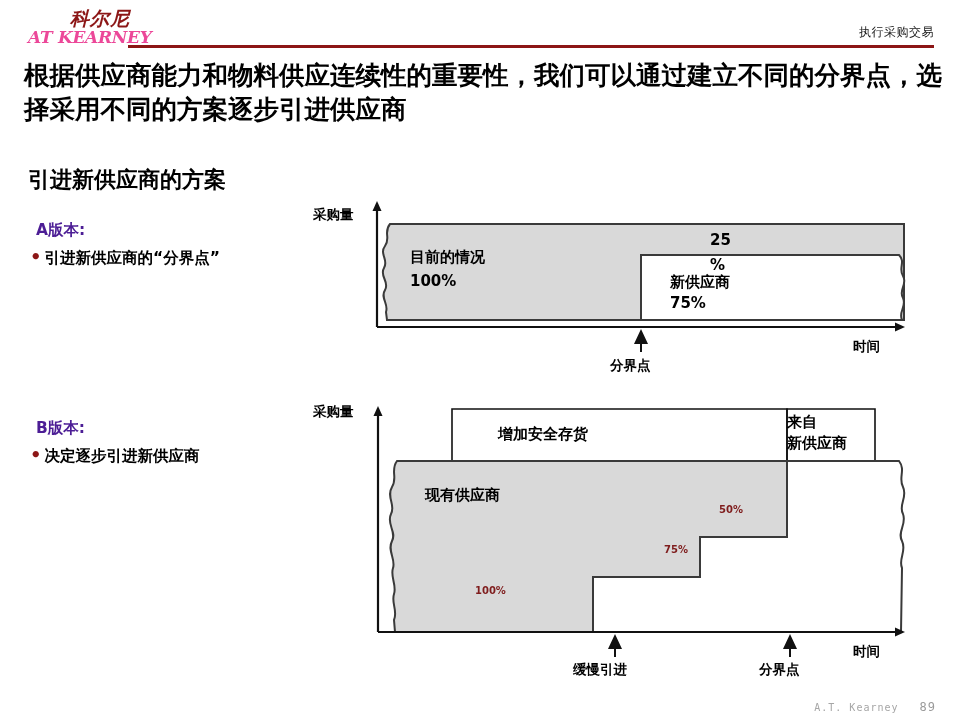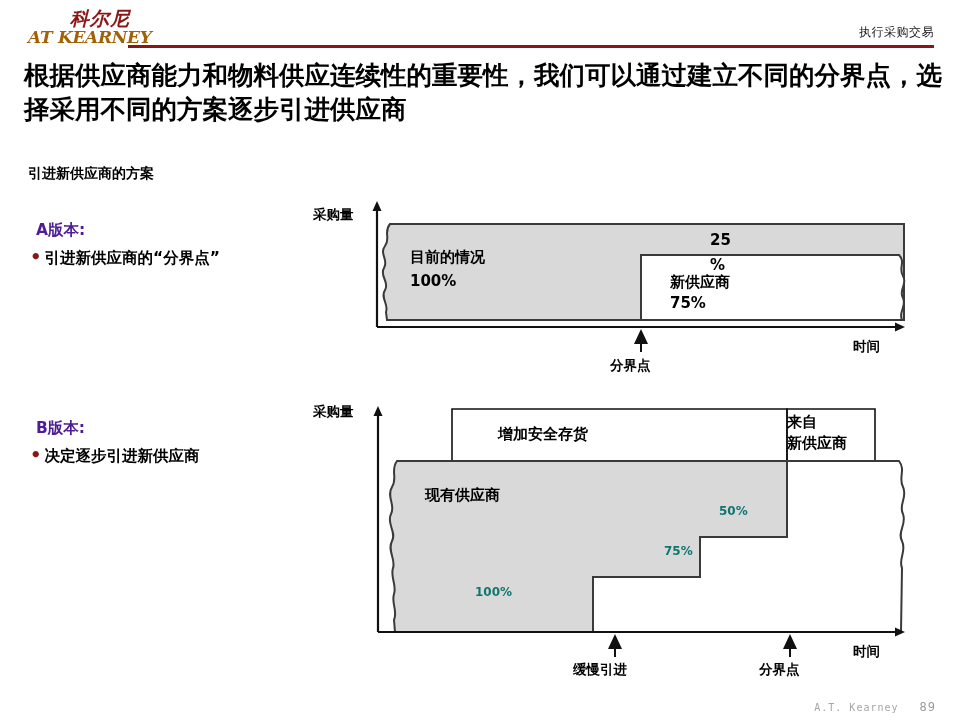--- a/index.html
+++ b/index.html
@@ -17,40 +17,40 @@
   .logo-cn{
     position:absolute;left:42px;top:0px;
     font-family:"DejaVu Serif","Liberation Serif",serif;
     font-weight:bold;font-style:italic;font-size:19px;
     color:#8c1616;letter-spacing:1px;line-height:20px;
   }
   .logo-en{
     position:absolute;left:0px;top:20px;
     font-family:"DejaVu Serif","Liberation Serif",serif;
     font-weight:bold;font-style:italic;font-size:17px;
-    color:#a16207;letter-spacing:-0.3px;line-height:18px;
+    color:#ec4899;letter-spacing:-0.3px;line-height:18px;
   }
   .header-rule{
     position:absolute;left:128px;top:45px;width:806px;height:3px;
     background:#8c1616;
   }
   .header-right{
     position:absolute;right:26px;top:24px;
     font-size:12px;color:#1a1a1a;letter-spacing:0.5px;
   }
 
   
   .title{
     position:absolute;left:24px;top:58px;width:930px;
     font-size:25.5px;font-weight:bold;color:#000;
     line-height:34px;letter-spacing:0px;
   }
   .subtitle{
     position:absolute;left:28px;top:165px;
-    font-size:14px;font-weight:bold;color:#000;
+    font-size:22px;font-weight:bold;color:#000;
   }
 
   
   .ver-head{position:absolute;font-size:15.5px;font-weight:bold;color:#4c1d95;}
   .ver-bullet{position:absolute;font-size:15.5px;font-weight:bold;color:#000;
     display:flex;align-items:flex-start;}
   .ver-bullet .dot{
     color:#8c1616;font-size:18px;line-height:17px;margin-right:3px;
   }
 
@@ -59,21 +59,21 @@
   .axis-label{position:absolute;font-size:13.5px;font-weight:bold;color:#000;white-space:nowrap;}
   .tick-label{position:absolute;font-size:13.5px;font-weight:bold;color:#000;white-space:nowrap;}
 
   svg{position:absolute;left:0;top:0;overflow:visible;}
   .gray{fill:#d9d9d9;stroke:#3a3a3a;stroke-width:2;}
   .white{fill:#ffffff;stroke:#3a3a3a;stroke-width:2;}
   .boxline{fill:none;stroke:#111;stroke-width:1.6;}
 
   .blk-label{position:absolute;font-size:15px;font-weight:bold;color:#000;
     text-align:left;white-space:nowrap;line-height:19px;}
-  .pct-label{position:absolute;font-size:12px;font-weight:bold;color:#0f766e;white-space:nowrap;}
+  .pct-label{position:absolute;font-size:10px;font-weight:bold;color:#7f1d1d;white-space:nowrap;}
 
   
   .footer{
     position:absolute;right:24px;bottom:6px;
     font-family:"DejaVu Sans Mono","Liberation Mono",monospace;
     font-size:10px;color:#a6a6a6;letter-spacing:1px;
   }
   .footer .pg{margin-left:14px;font-size:12px;color:#9a9a9a;}
 </style>
 </head>

